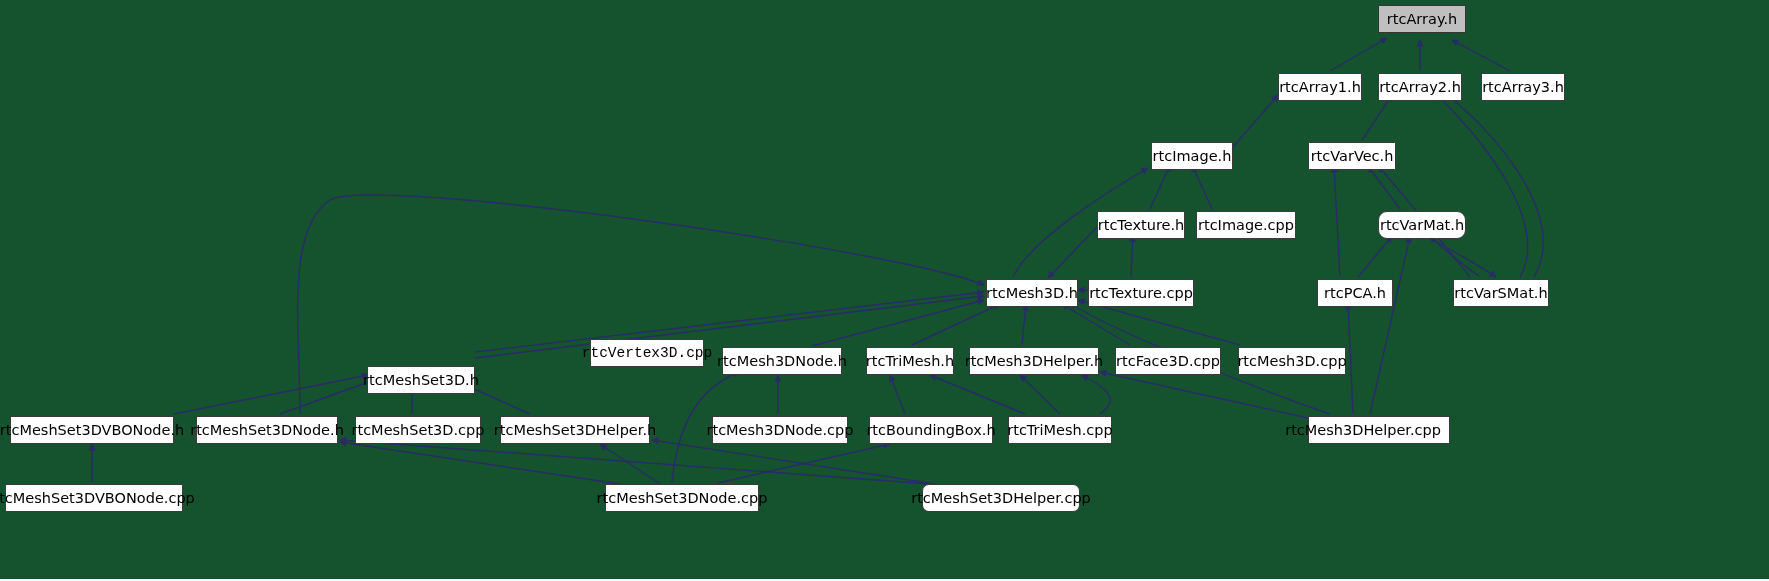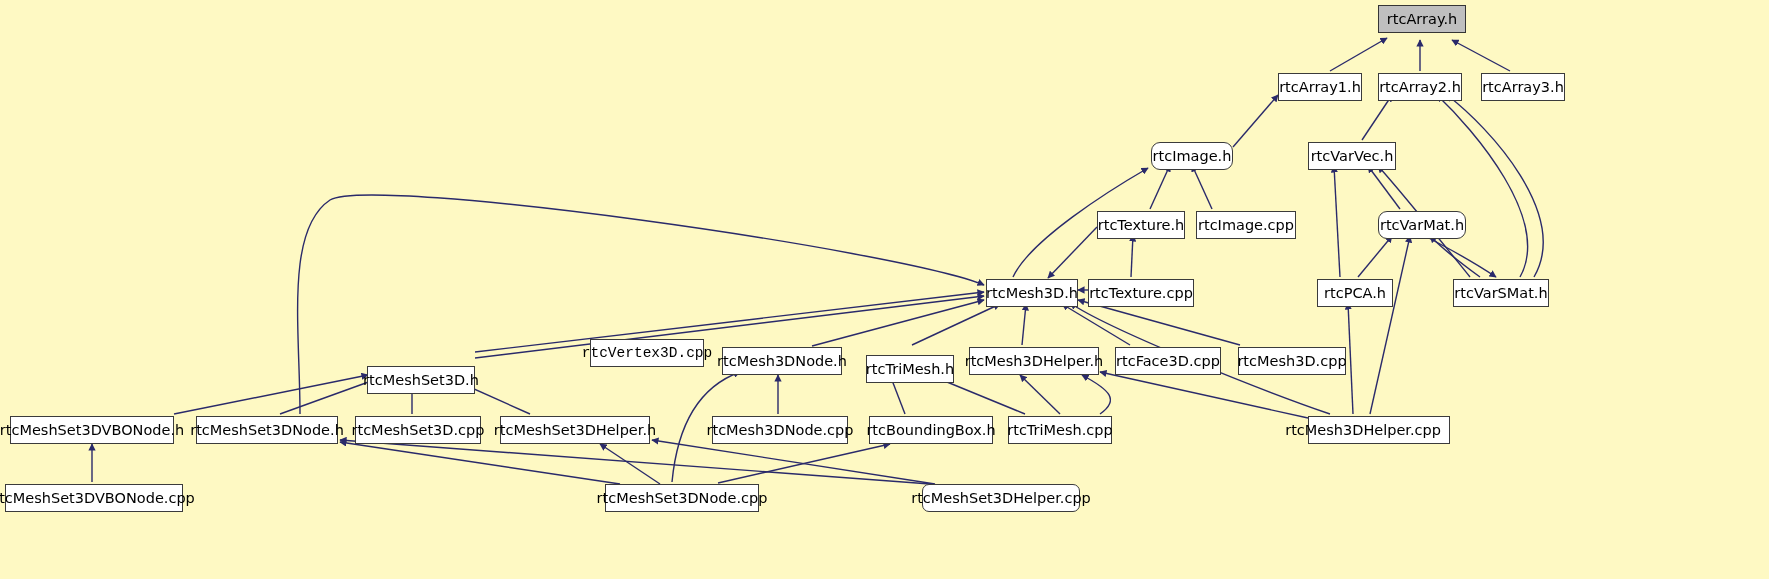--- a/index.html
+++ b/index.html
@@ -4,21 +4,21 @@
 <style>
   html, body {
     margin: 0;
     padding: 0;
     background: #ffffff;
   }
   #graph {
     position: relative;
     width: 1769px;
     height: 579px;
-    background: #fef9c3;
+    background: #14532d;
     font-family: "DejaVu Sans", sans-serif;
     overflow: hidden;
   }
   #edge-layer {
     position: absolute;
     left: 0;
     top: 0;
     width: 1769px;
     height: 581px;
     pointer-events: none;
@@ -114,21 +114,21 @@
       </div>
       <div class="node" style="left: 1278px; top: 73px; width: 84px;">
         <span class="node-label">rtcArray1.h</span>
       </div>
       <div class="node" style="left: 1378px; top: 73px; width: 84px;">
         <span class="node-label">rtcArray2.h</span>
       </div>
       <div class="node" style="left: 1481px; top: 73px; width: 84px;">
         <span class="node-label">rtcArray3.h</span>
       </div>
-      <div class="node" style="left: 1151px; top: 142px; width: 82px; border-radius: 9px;">
+      <div class="node" style="left: 1151px; top: 142px; width: 82px;">
         <span class="node-label">rtcImage.h</span>
       </div>
       <div class="node" style="left: 1308px; top: 142px; width: 88px;">
         <span class="node-label">rtcVarVec.h</span>
       </div>
       <div class="node" style="left: 1097px; top: 211px; width: 88px;">
         <span class="node-label">rtcTexture.h</span>
       </div>
       <div class="node" style="left: 1196px; top: 211px; width: 100px;">
         <span class="node-label">rtcImage.cpp</span>
@@ -150,21 +150,21 @@
       </div>
       <div class="node" style="left: 367px; top: 366px; width: 108px;">
         <span class="node-label">rtcMeshSet3D.h</span>
       </div>
       <div class="node" style="left: 590px; top: 339px; width: 114px; font-family: Liberation Mono, monospace;">
         <span class="node-label">rtcVertex3D.cpp</span>
       </div>
       <div class="node" style="left: 722px; top: 347px; width: 120px;">
         <span class="node-label">rtcMesh3DNode.h</span>
       </div>
-      <div class="node" style="left: 866px; top: 347px; width: 88px; margin-top: 8px;">
+      <div class="node" style="left: 866px; top: 347px; width: 88px;">
         <span class="node-label">rtcTriMesh.h</span>
       </div>
       <div class="node" style="left: 969px; top: 347px; width: 130px;">
         <span class="node-label">rtcMesh3DHelper.h</span>
       </div>
       <div class="node" style="left: 1115px; top: 347px; width: 106px;">
         <span class="node-label">rtcFace3D.cpp</span>
       </div>
       <div class="node" style="left: 1238px; top: 347px; width: 108px;">
         <span class="node-label">rtcMesh3D.cpp</span>

